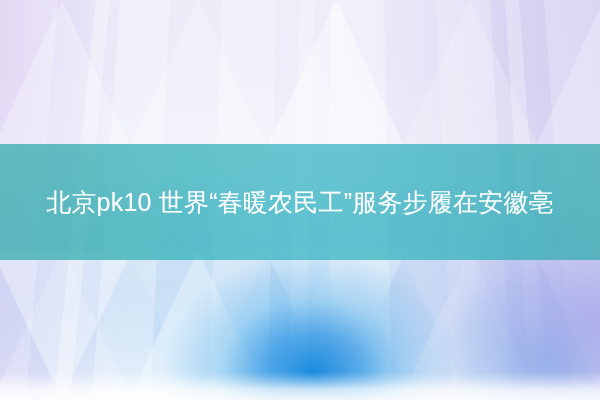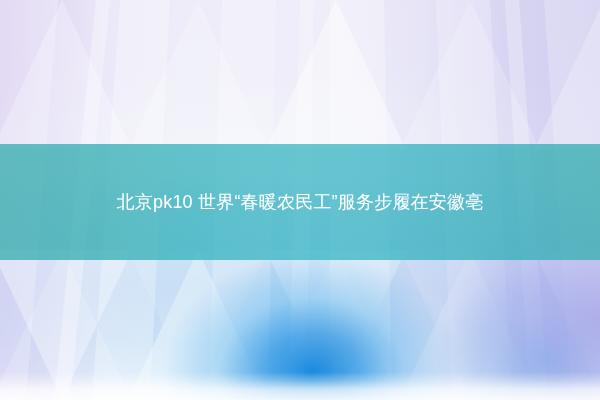--- a/index.html
+++ b/index.html
@@ -108,21 +108,21 @@
     position: absolute;
     left: 0;
     top: 144px;
     width: 600px;
     height: 116px;
     display: flex;
     flex-direction: column;
     align-items: center;
     justify-content: center;
     color: #ffffff;
-    font-size: 18px;
+    font-size: 25px;
     line-height: 40px;
     letter-spacing: 0.2px;
     text-align: center;
     white-space: pre-line;
     padding: 0 10px;
     box-sizing: border-box;
     text-shadow: 0 0 1px rgba(255,255,255,0.25);
   }
 
   

